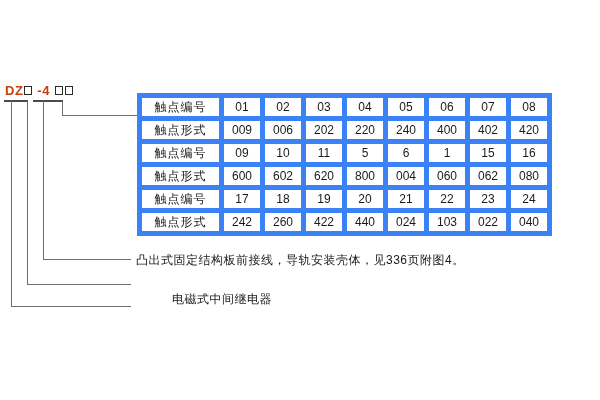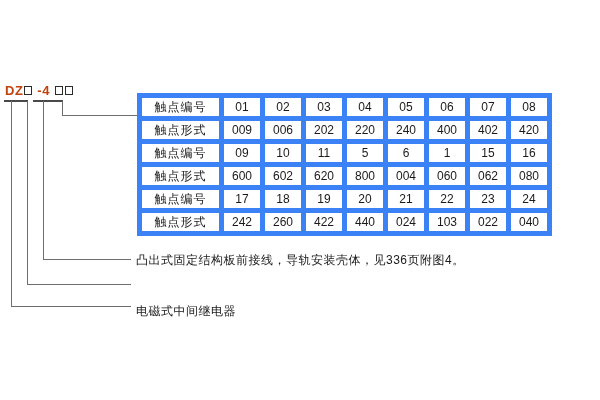--- a/index.html
+++ b/index.html
@@ -39,21 +39,21 @@
   .contact-table td.label-cell { width:82px; letter-spacing:1px; }
   .contact-table td.value-cell { width:41px; }
 
   
   .note {
     position:absolute; left:136px; font-size:12px; color:#1a1a1a;
     white-space:nowrap; line-height:14px; letter-spacing:0.5px;
   }
   .note-1 { top:253px; }
   .note-2 { top:278px; }
-  .note-3 { top:304px; }
+  .note-3 { top:292px;margin-left:36px; }
 </style>
 </head>
 <body>
 
 <div class="canvas">
 
   <div class="model-code">
     <span>DZ</span>
       <span class="box"></span>
       <span class="gap"></span>

